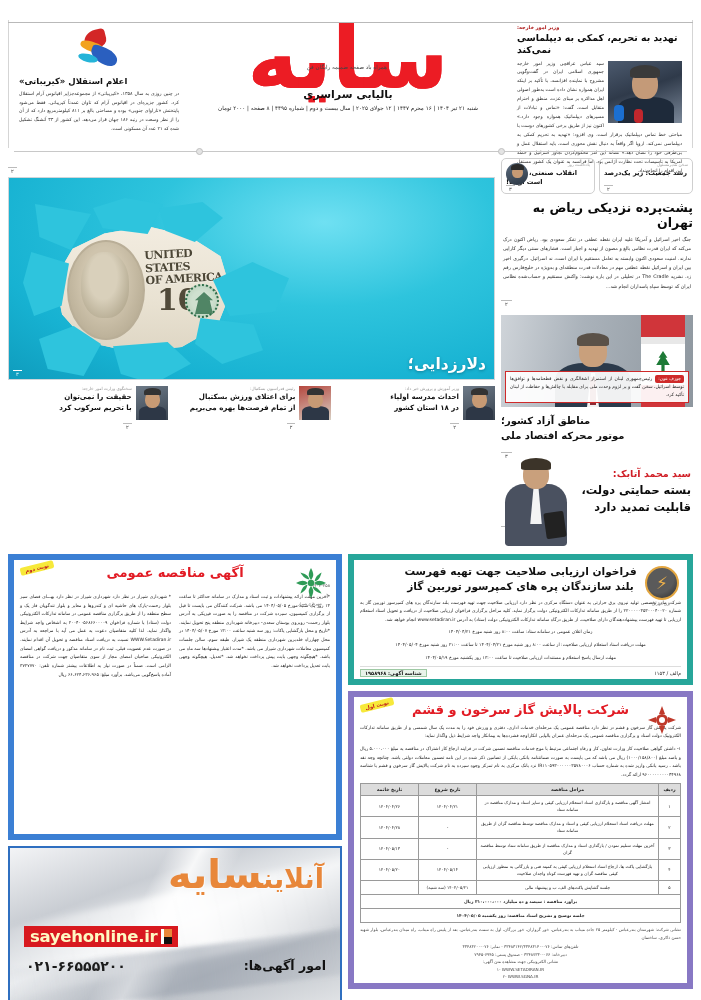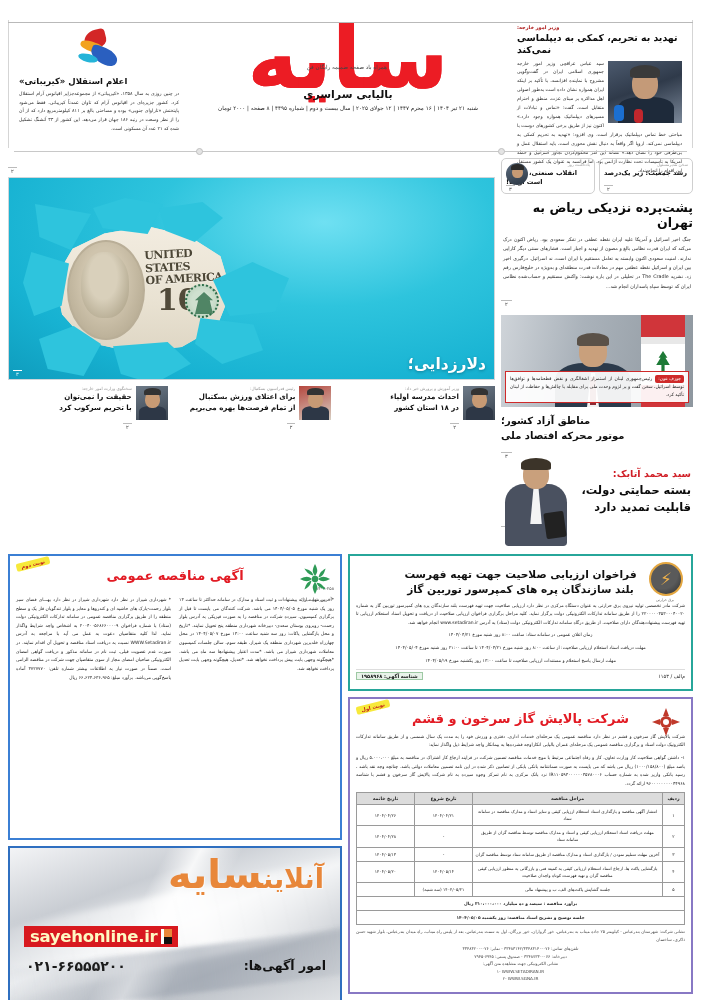--- a/index.html
+++ b/index.html
@@ -433,22 +433,22 @@
     font-size: 5px; color: #333; border-top: 1px solid #bbb;
     display: inline-block; padding: 0 3px; margin-top: 2px;
   }
 
   
   .ads { display: flex; margin: 8px 8px 0 8px; gap: 6px; }
   .ads-left { width: 345px; }
   .ads-right { flex: 1; }
 
   .ad {
-    border: 2px solid #22c55e; background: #fff;
-    padding: 9px 6px; position: relative; margin-bottom: 6px;
+    border: 6px solid #22c55e; background: #fff;
+    padding: 2px 6px; position: relative; margin-bottom: 6px;
   }
   .ad.teal-border { border-color: #27a69a; }
   .ad.purple-border { border-color: #8878c4; }
   .ad.blue-border { border-color: #3b7fd4; }
 
   .ad-ribbon {
     position: absolute; left: 6px; top: 4px;
     background: #f7e93a; color: #c21d1d; font-size: 5.2px;
     font-weight: bold; padding: 1px 5px;
     transform: rotate(-14deg); border-radius: 2px; z-index: 4;

